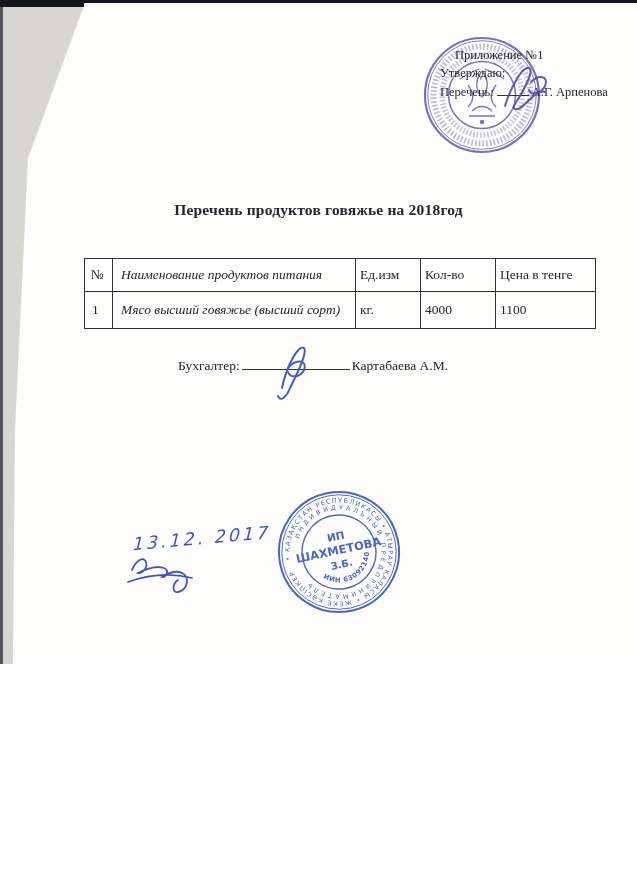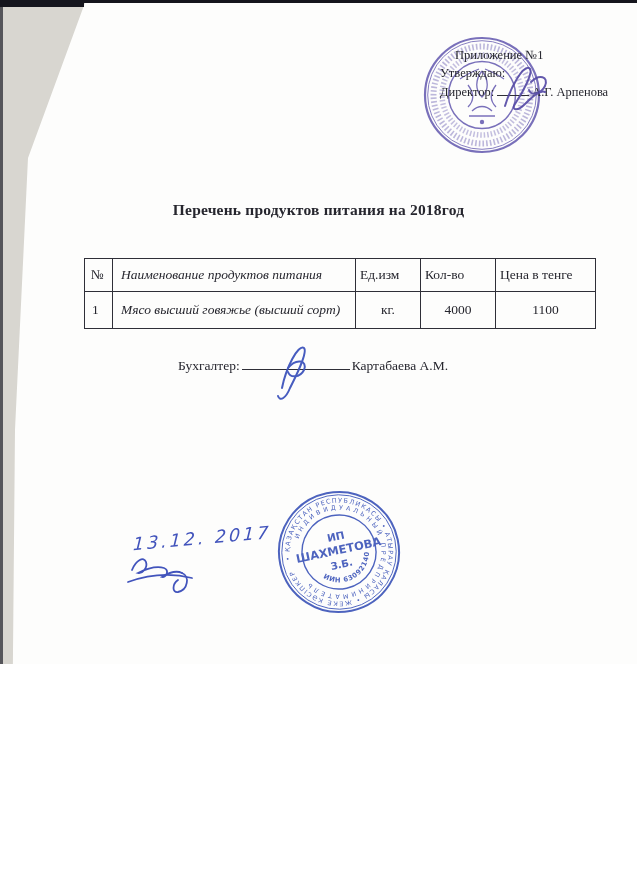--- a/index.html
+++ b/index.html
@@ -25,21 +25,21 @@
   .mini-line{display:inline-block;width:32px;border-bottom:1.2px solid #2f2f38;height:11px;margin:0 3px;}
   
   .title{left:0;top:201px;width:637px;text-align:center;font-weight:bold;font-size:15.5px;letter-spacing:.2px;}
   
   table.doc{position:absolute;left:84px;top:258px;width:511px;border-collapse:collapse;table-layout:fixed;font-size:13.5px;}
   table.doc td{border:1.5px solid #2f2f38;vertical-align:middle;padding:2px 4px;}
   table.doc tr.hd td{height:28px;}
   table.doc tr.bd td{height:32px;}
   .c-num{padding-left:6px!important;}
   .c-name{padding-left:8px!important;font-style:italic;}
-  .c-mid{text-align:center;}
+  .c-mid{}
   .c-lft{text-align:left;padding-left:7px!important;}
   
   .acct{left:178px;top:356px;font-size:13.5px;white-space:nowrap;}
   .sig-line{display:inline-block;width:108px;height:13px;border-bottom:1.3px solid #2f2f38;margin:0 2px;}
   
   .hand{left:116px;top:518px;}
   
   .stamp-top{left:420px;top:33px;opacity:.84;}
   .stamp-bottom{left:271px;top:484px;opacity:.9;}
   .sig-dir{left:487px;top:58px;opacity:.92;}
@@ -70,31 +70,31 @@
         <path d="M-22,-16 C-15,-21 -8,-24 -3,-26 M22,-16 C15,-21 8,-24 3,-26"></path>
         <path d="M-10,16 C-4,10 4,10 10,16 M-13,21 L13,21"></path>
       </g>
       <circle cy="27" r="2.2" fill="#6156ae" stroke="none"></circle>
     </g>
   </svg>
 
   <div class="abs hdr">
     <div class="l1">Приложение №1</div>
     <div class="l2">Утверждаю:</div>
-    <div class="l3"><span>Директор:</span><span class="mini-line"></span><span>А.Г. Арпенова</span></div>
+    <div class="l3"><span>Перечень:</span><span class="mini-line"></span><span>А.Г. Арпенова</span></div>
   </div>
 
   <svg class="abs sig-dir" width="80" height="62" viewBox="0 0 80 62">
     <g fill="none" stroke="#564ba6" stroke-width="2" stroke-linecap="round">
       <path d="M18,48 C24,28 36,8 42,10 C48,12 36,34 28,46 C24,52 30,54 38,46 C46,38 54,32 58,34"></path>
       <path d="M44,24 C52,16 62,18 58,28 C54,36 44,38 42,32"></path>
     </g>
   </svg>
 
-  <div class="abs title">Перечень продуктов питания на 2018год</div>
+  <div class="abs title">Перечень продуктов говяжье на 2018год</div>
 
   <table class="doc">
     <colgroup>
       <col style="width:28px">
         <col style="width:243px">
         <col style="width:65px">
         <col style="width:75px">
         <col style="width:100px">
     </colgroup>
     <tbody>

